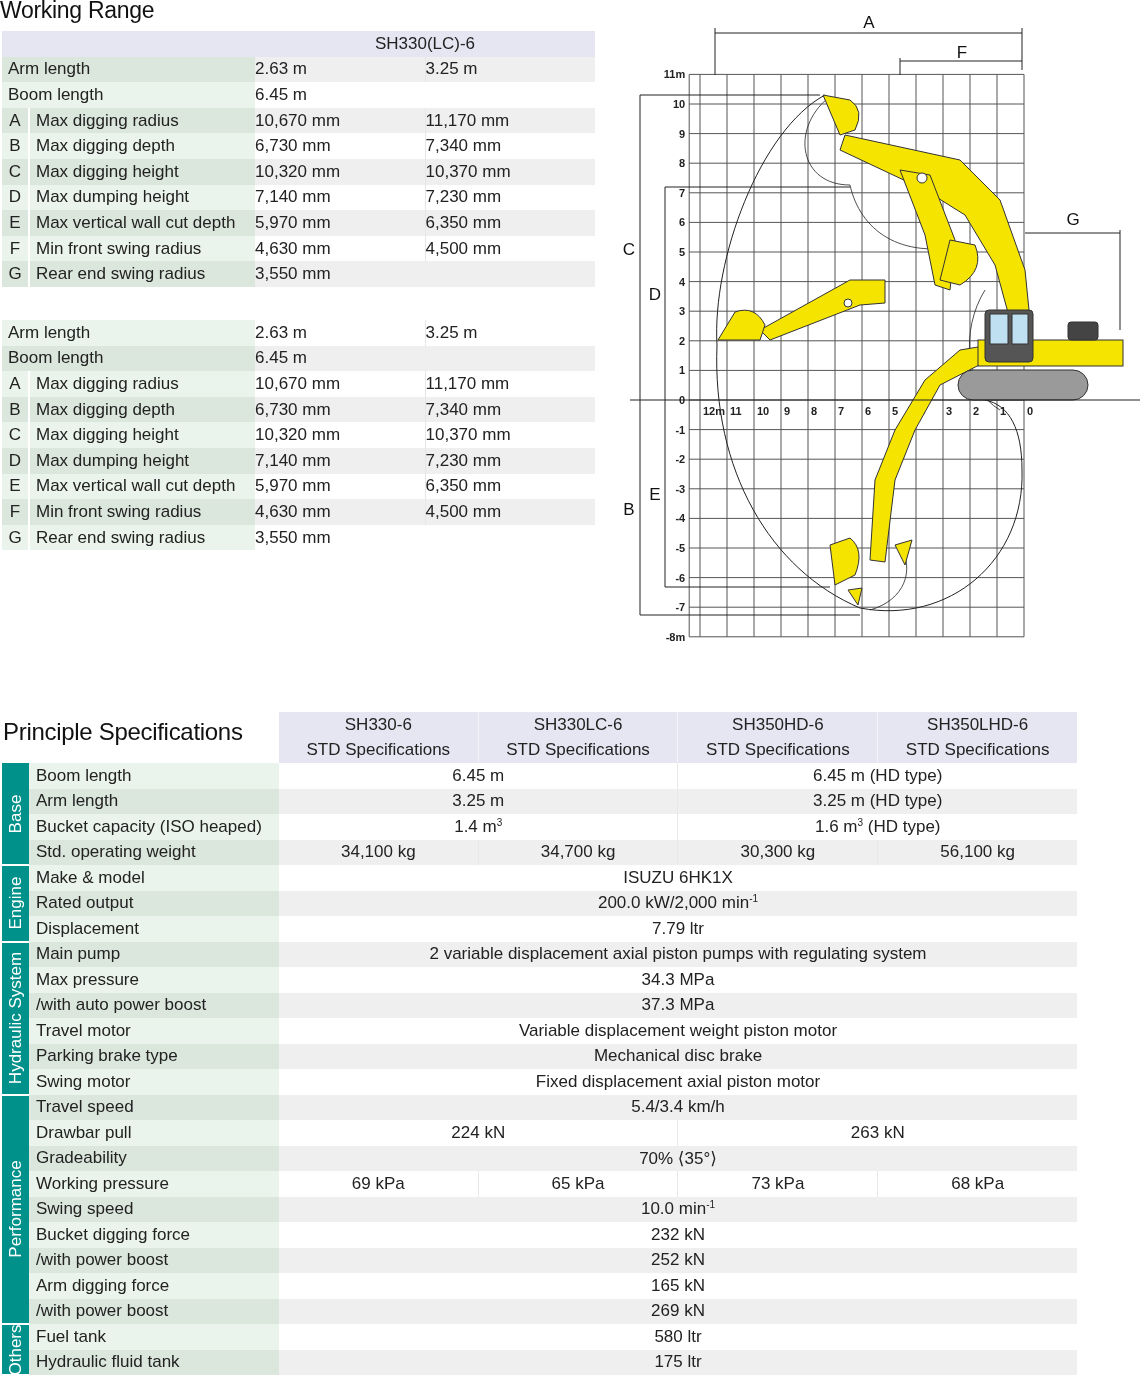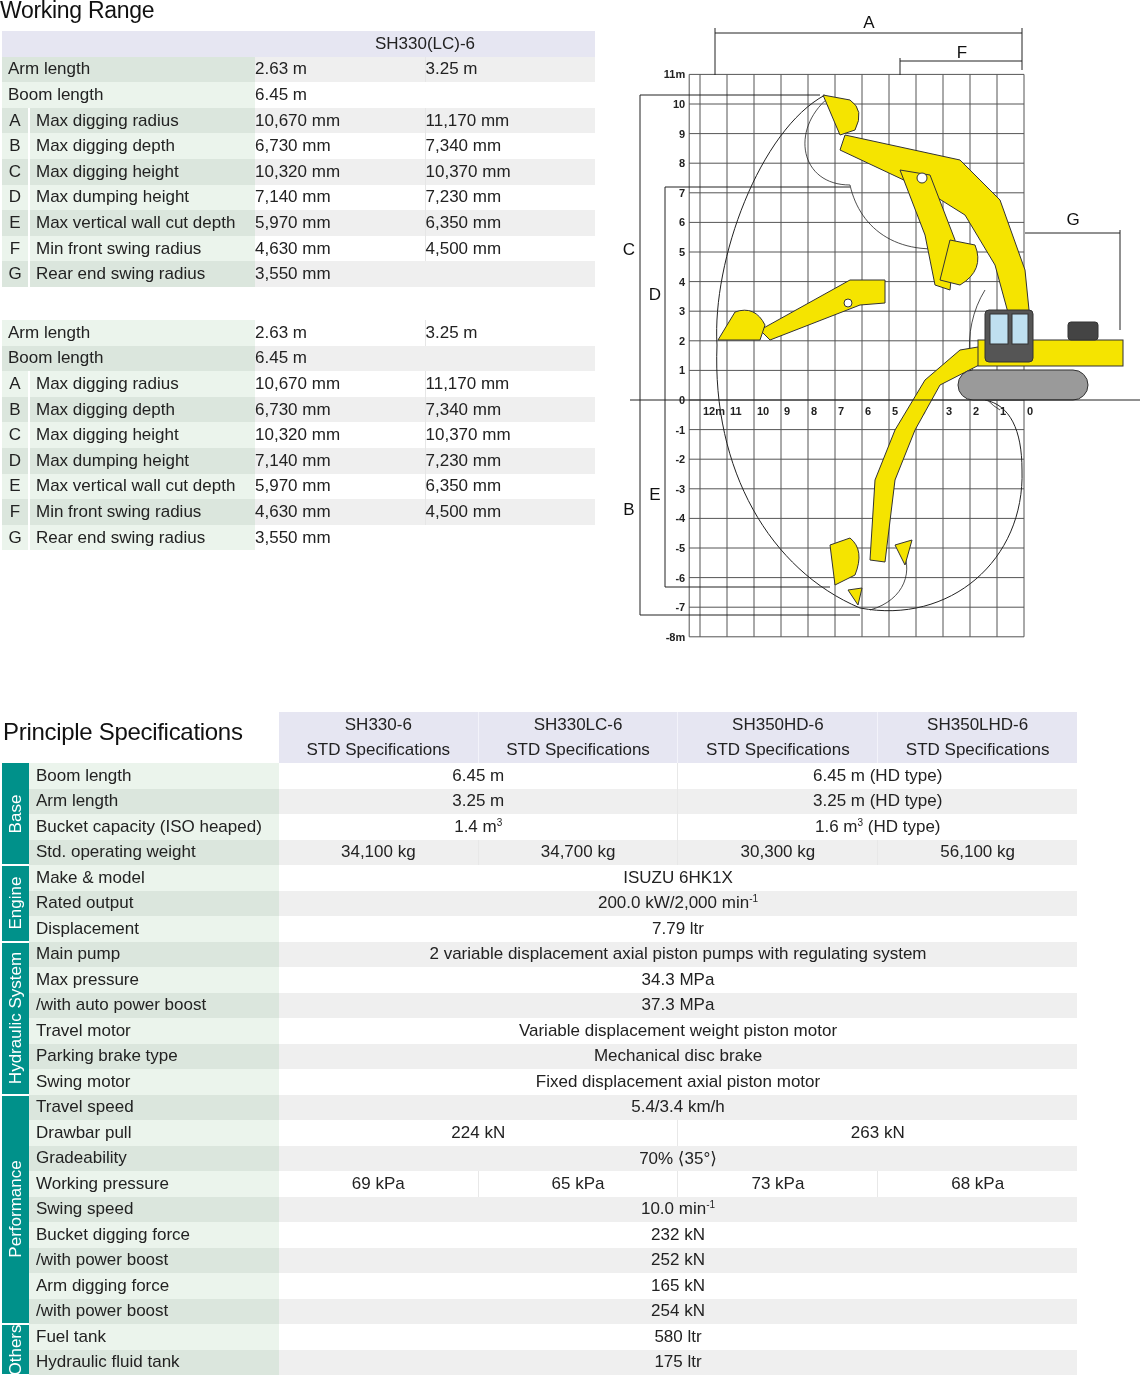--- a/index.html
+++ b/index.html
@@ -419,21 +419,21 @@
   <tr class="r">
         <td class="lbl">/with power boost</td>
     <td class="v" colspan="4">252 kN</td>
       </tr>
   <tr class="r">
         <td class="lbl">Arm digging force</td>
     <td class="v" colspan="4">165 kN</td>
       </tr>
   <tr class="r">
         <td class="lbl">/with power boost</td>
-    <td class="v" colspan="4">254 kN</td>
+    <td class="v" colspan="4">269 kN</td>
       </tr>
 
   <tr class="r">
         <td class="cat" rowspan="2">
           <span>Others</span>
         </td>
     <td class="lbl">Fuel tank</td>
     <td class="v" colspan="4">580 ltr</td>
       </tr>
   <tr class="r">

